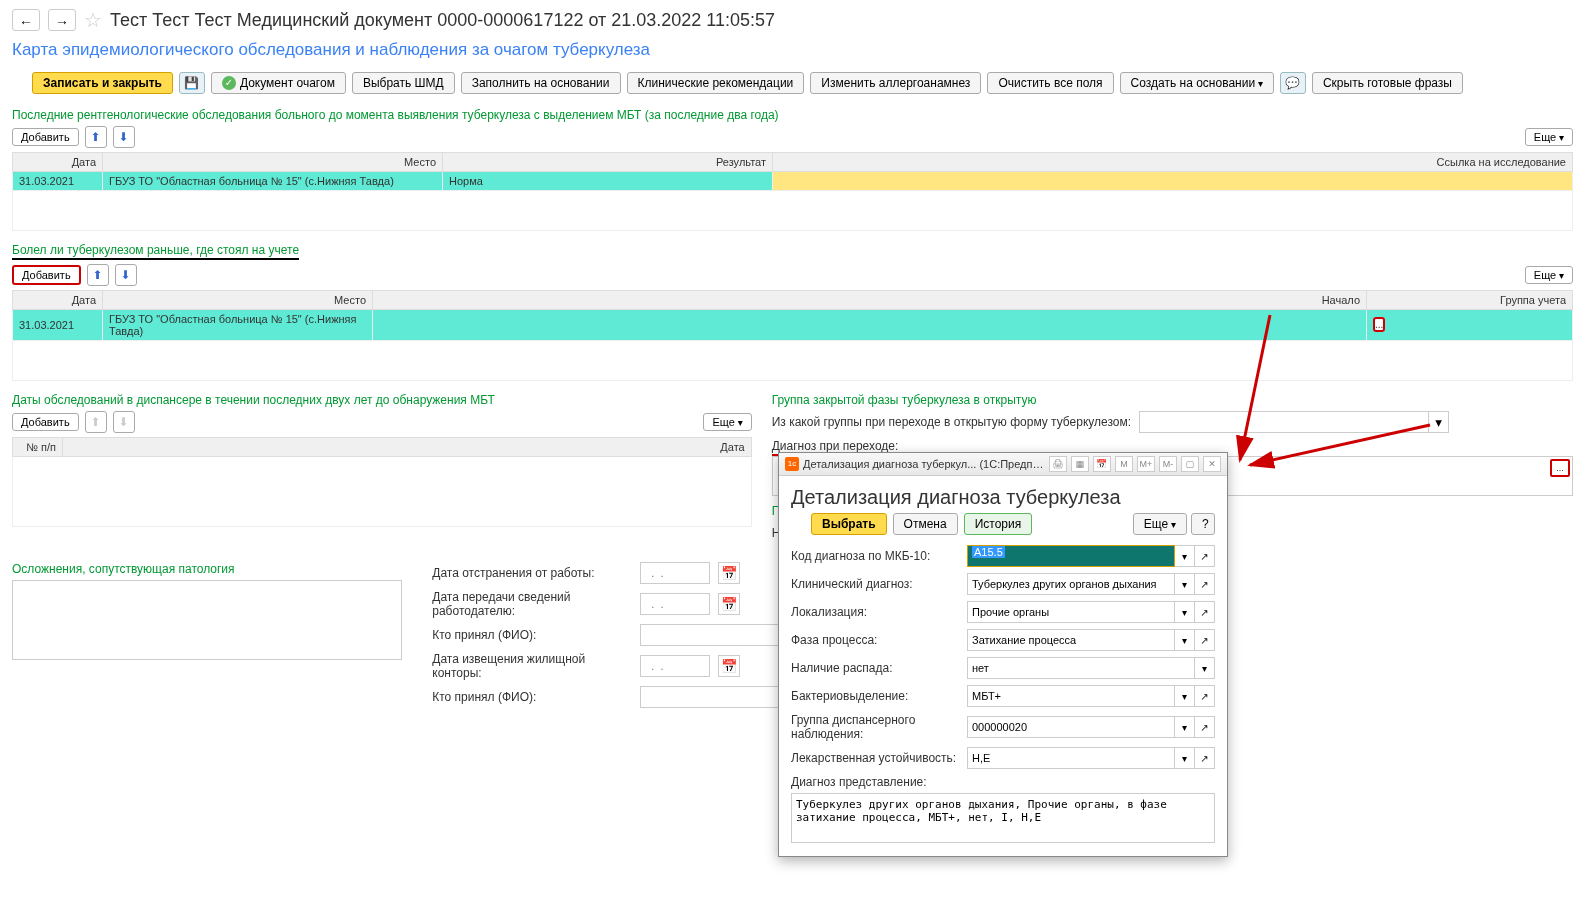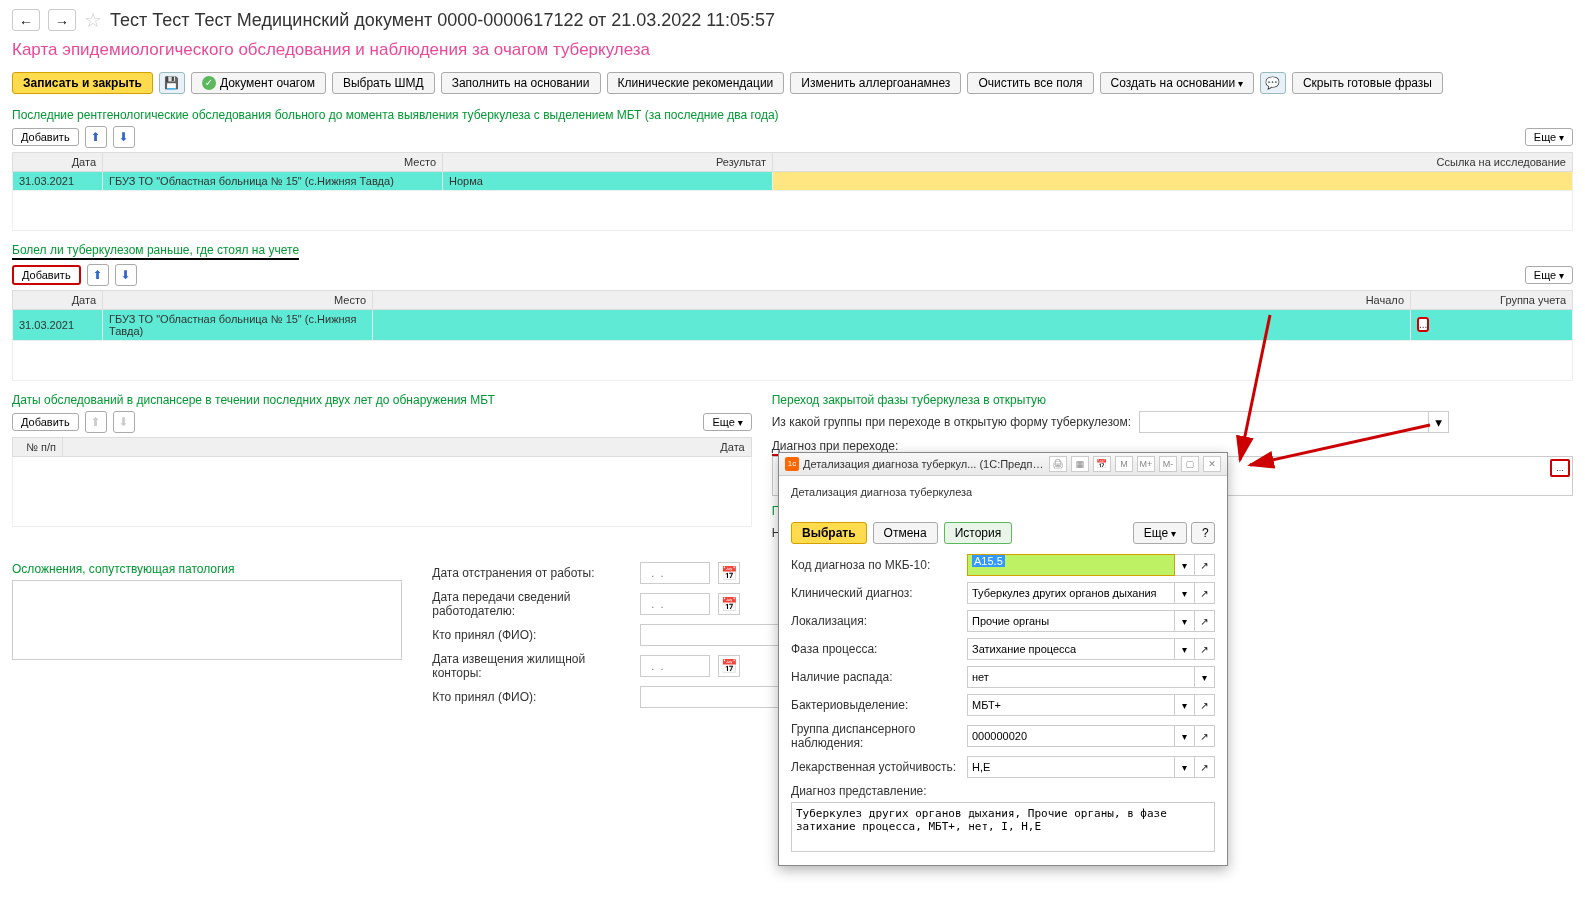--- a/index.html
+++ b/index.html
@@ -1,24 +1,24 @@
 <!DOCTYPE html>
 <html><head>
 <meta charset="utf-8">
 <style>
 * { box-sizing: border-box; margin: 0; padding: 0; }
 body { font-family: Arial, sans-serif; font-size: 12px; background: #fff; color: #333; }
 .header-bar { display: flex; align-items: center; padding: 8px 12px; gap: 8px; }
 .nav-btn { width: 28px; height: 22px; border: 1px solid #ccc; background: #fff; border-radius: 3px; cursor: pointer; display: flex; align-items: center; justify-content: center; font-size: 14px;}
 .star-icon { color: #ccc; font-size: 20px; }
 .page-title { font-size: 18px; color: #333; }
-.subtitle { font-size: 17px; color: #ec4899; padding: 0 12px 8px 12px; }
+.subtitle { font-size: 17px; color: #3b82f6; padding: 0 12px 8px 12px; }
 .toolbar { display: flex; gap: 6px; padding: 4px 12px 8px 12px; flex-wrap:wrap; align-items:center;}
 .btn { border: 1px solid #aaa; background: #f5f5f5; padding: 3px 10px; border-radius: 3px; cursor: pointer; font-size: 12px; white-space:nowrap;}
-.btn-yellow { background: #ffdb4d; border-color: #d4a000; font-weight:bold;}
+.btn-yellow { background: #ffdb4d; border-color: #d4a000; font-weight:bold;margin-left:20px;}
 .btn-icon { width: 26px; padding: 3px 0; text-align:center; background:#e8f0f8; border-color:#9bb;}
 .btn-green-icon { display:inline-flex; align-items:center; gap:4px;}
 .green-check { display:inline-block; width:14px; height:14px; background:#5cb85c; border-radius:50%; color:#fff; text-align:center; line-height:14px; font-size:10px;}
 .dropdown-arrow::after { content:" ▾"; font-size:10px;}
 .section { padding: 6px 12px; }
 .section-title { color: #009933; font-size: 12px; margin-bottom: 4px; }
 .section-title.underlined { text-decoration: underline; border-bottom: 2px solid #000000; display:inline-block; text-decoration:none; padding-bottom:1px;}
 .table-toolbar { display:flex; gap:6px; align-items:center; margin-bottom:4px;}
 .btn-small { border:1px solid #aaa; background:#fff; padding:2px 8px; border-radius:3px; cursor:pointer; font-size:11px;}
 .btn-small.red-border { border:2px solid #cc0000;}
@@ -41,29 +41,29 @@
 .textarea-box { border:1px solid #ccc; min-height:80px; width:100%;}
 .label-underline { border-bottom:2px solid #cc0000; display:inline-block; padding-bottom:1px;}
 .select-wide { border:1px solid #ccc; height:22px; width:290px; padding:0 4px;}
 .select-wide-container { display:flex;} .sel-drop { width:20px; height:22px; border:1px solid #ccc; border-left:none; background:#fff; cursor:pointer;}
 .dialog { position:absolute; top:452px; left:778px; width:450px; background:#fff; border:1px solid #888; box-shadow:0 4px 12px rgba(0,0,0,0.3);}
 .dialog-titlebar { display:flex; align-items:center; background:linear-gradient(#f8f8f8,#e8e8e8); padding:3px 6px; border-bottom:1px solid #ccc; gap:4px;}
 .dialog-icon { width:14px; height:14px; background:#ff6600; border-radius:2px; display:inline-block; font-size:8px; color:#fff; text-align:center; line-height:14px;}
 .dialog-title-text { font-size:11px; flex:1; overflow:hidden; text-overflow:ellipsis; white-space:nowrap;}
 .dialog-win-btn { width:18px; height:16px; border:1px solid #ccc; background:#fff; font-size:9px; cursor:pointer; color:#888;}
 .dialog-body { padding:10px 12px;}
-.dialog-heading { font-size:11px; margin-bottom:24px;}
+.dialog-heading { font-size:20px; margin-bottom:4px;}
 .dialog-toolbar { display:flex; gap:6px; align-items:center; margin-bottom:10px;}
 .btn-green-border { border:1px solid #5cb85c; background:#e8f5e8;}
 .dialog-toolbar .more-right { margin-left:auto; display:flex; gap:4px;}
 .dialog-row { display:flex; align-items:center; margin-bottom:6px; gap:6px;}
 .dialog-label { width:170px; font-size:12px;}
 .dialog-input-group { flex:1; display:flex;}
 .dialog-input { flex:1; border:1px solid #ccc; height:22px; padding:0 4px; font-size:11px;}
-.dialog-input.highlighted { border-color:#d4a000; background:#bef264;}
+.dialog-input.highlighted { border-color:#d4a000; background:#0f766e;}
 .dialog-input .sel-text { background:#3399ff; color:#fff; padding:0 2px;}
 .mini-btn { width:20px; height:22px; border:1px solid #ccc; border-left:none; background:#fff; cursor:pointer; font-size:10px;}
 .dialog-textarea { width:100%; border:1px solid #ccc; min-height:50px; padding:4px; font-size:11px; resize:none;}
 .help-btn { width:24px;}
 .red-arrow { position:absolute; pointer-events:none;}
 .small-ellipsis-border { border:2px solid #cc0000; width:20px; height:18px; display:inline-flex; align-items:center; justify-content:center; border-radius:2px; font-size:9px;}
 .diag-box { border:1px solid #ccc; min-height:40px; position:relative;}
 .diag-ellipsis { position:absolute; top:2px; right:2px;}
 </style>
 </head>
@@ -132,21 +132,21 @@
     <button class="arrow-btn arrow-up">⬆</button>
     <button class="arrow-btn arrow-down">⬇</button>
     <button class="btn-small dropdown-arrow more-btn">Еще</button>
   </div>
   <table class="data-table">
     <thead>
         <tr>
       <th style="width:90px">Дата</th>
       <th style="width:270px">Место</th>
       <th>Начало</th>
-      <th style="width:162px">Группа учета</th>
+      <th style="width:206px">Группа учета</th>
     </tr>
       </thead>
     <tbody>
       <tr class="yellow-row">
         <td>31.03.2021</td>
         <td>ГБУЗ ТО "Областная больница № 15" (с.Нижняя Тавда)</td>
         <td></td>
         <td><span class="ellipsis-btn">...</span></td>
       </tr>
       <tr>
@@ -173,21 +173,21 @@
       </tr>
         </thead>
       <tbody>
           <tr>
             <td colspan="2" style="height:70px"></td>
           </tr>
         </tbody>
     </table>
   </div>
   <div class="col-right">
-    <div class="section-title">Переход закрытой фазы туберкулеза в открытую</div>
+    <div class="section-title">Группа закрытой фазы туберкулеза в открытую</div>
     <div class="form-row">
       <span>Из какой группы при переходе в открытую форму туберкулезом:</span>
       <div class="select-wide-container">
         <input class="select-wide" style="">
         <button class="sel-drop">▾</button>
       </div>
     </div>
     <div><span class="label-underline">Диагноз при переходе:</span></div>
     <div class="diag-box">
       <span class="small-ellipsis-border diag-ellipsis">...</span>

